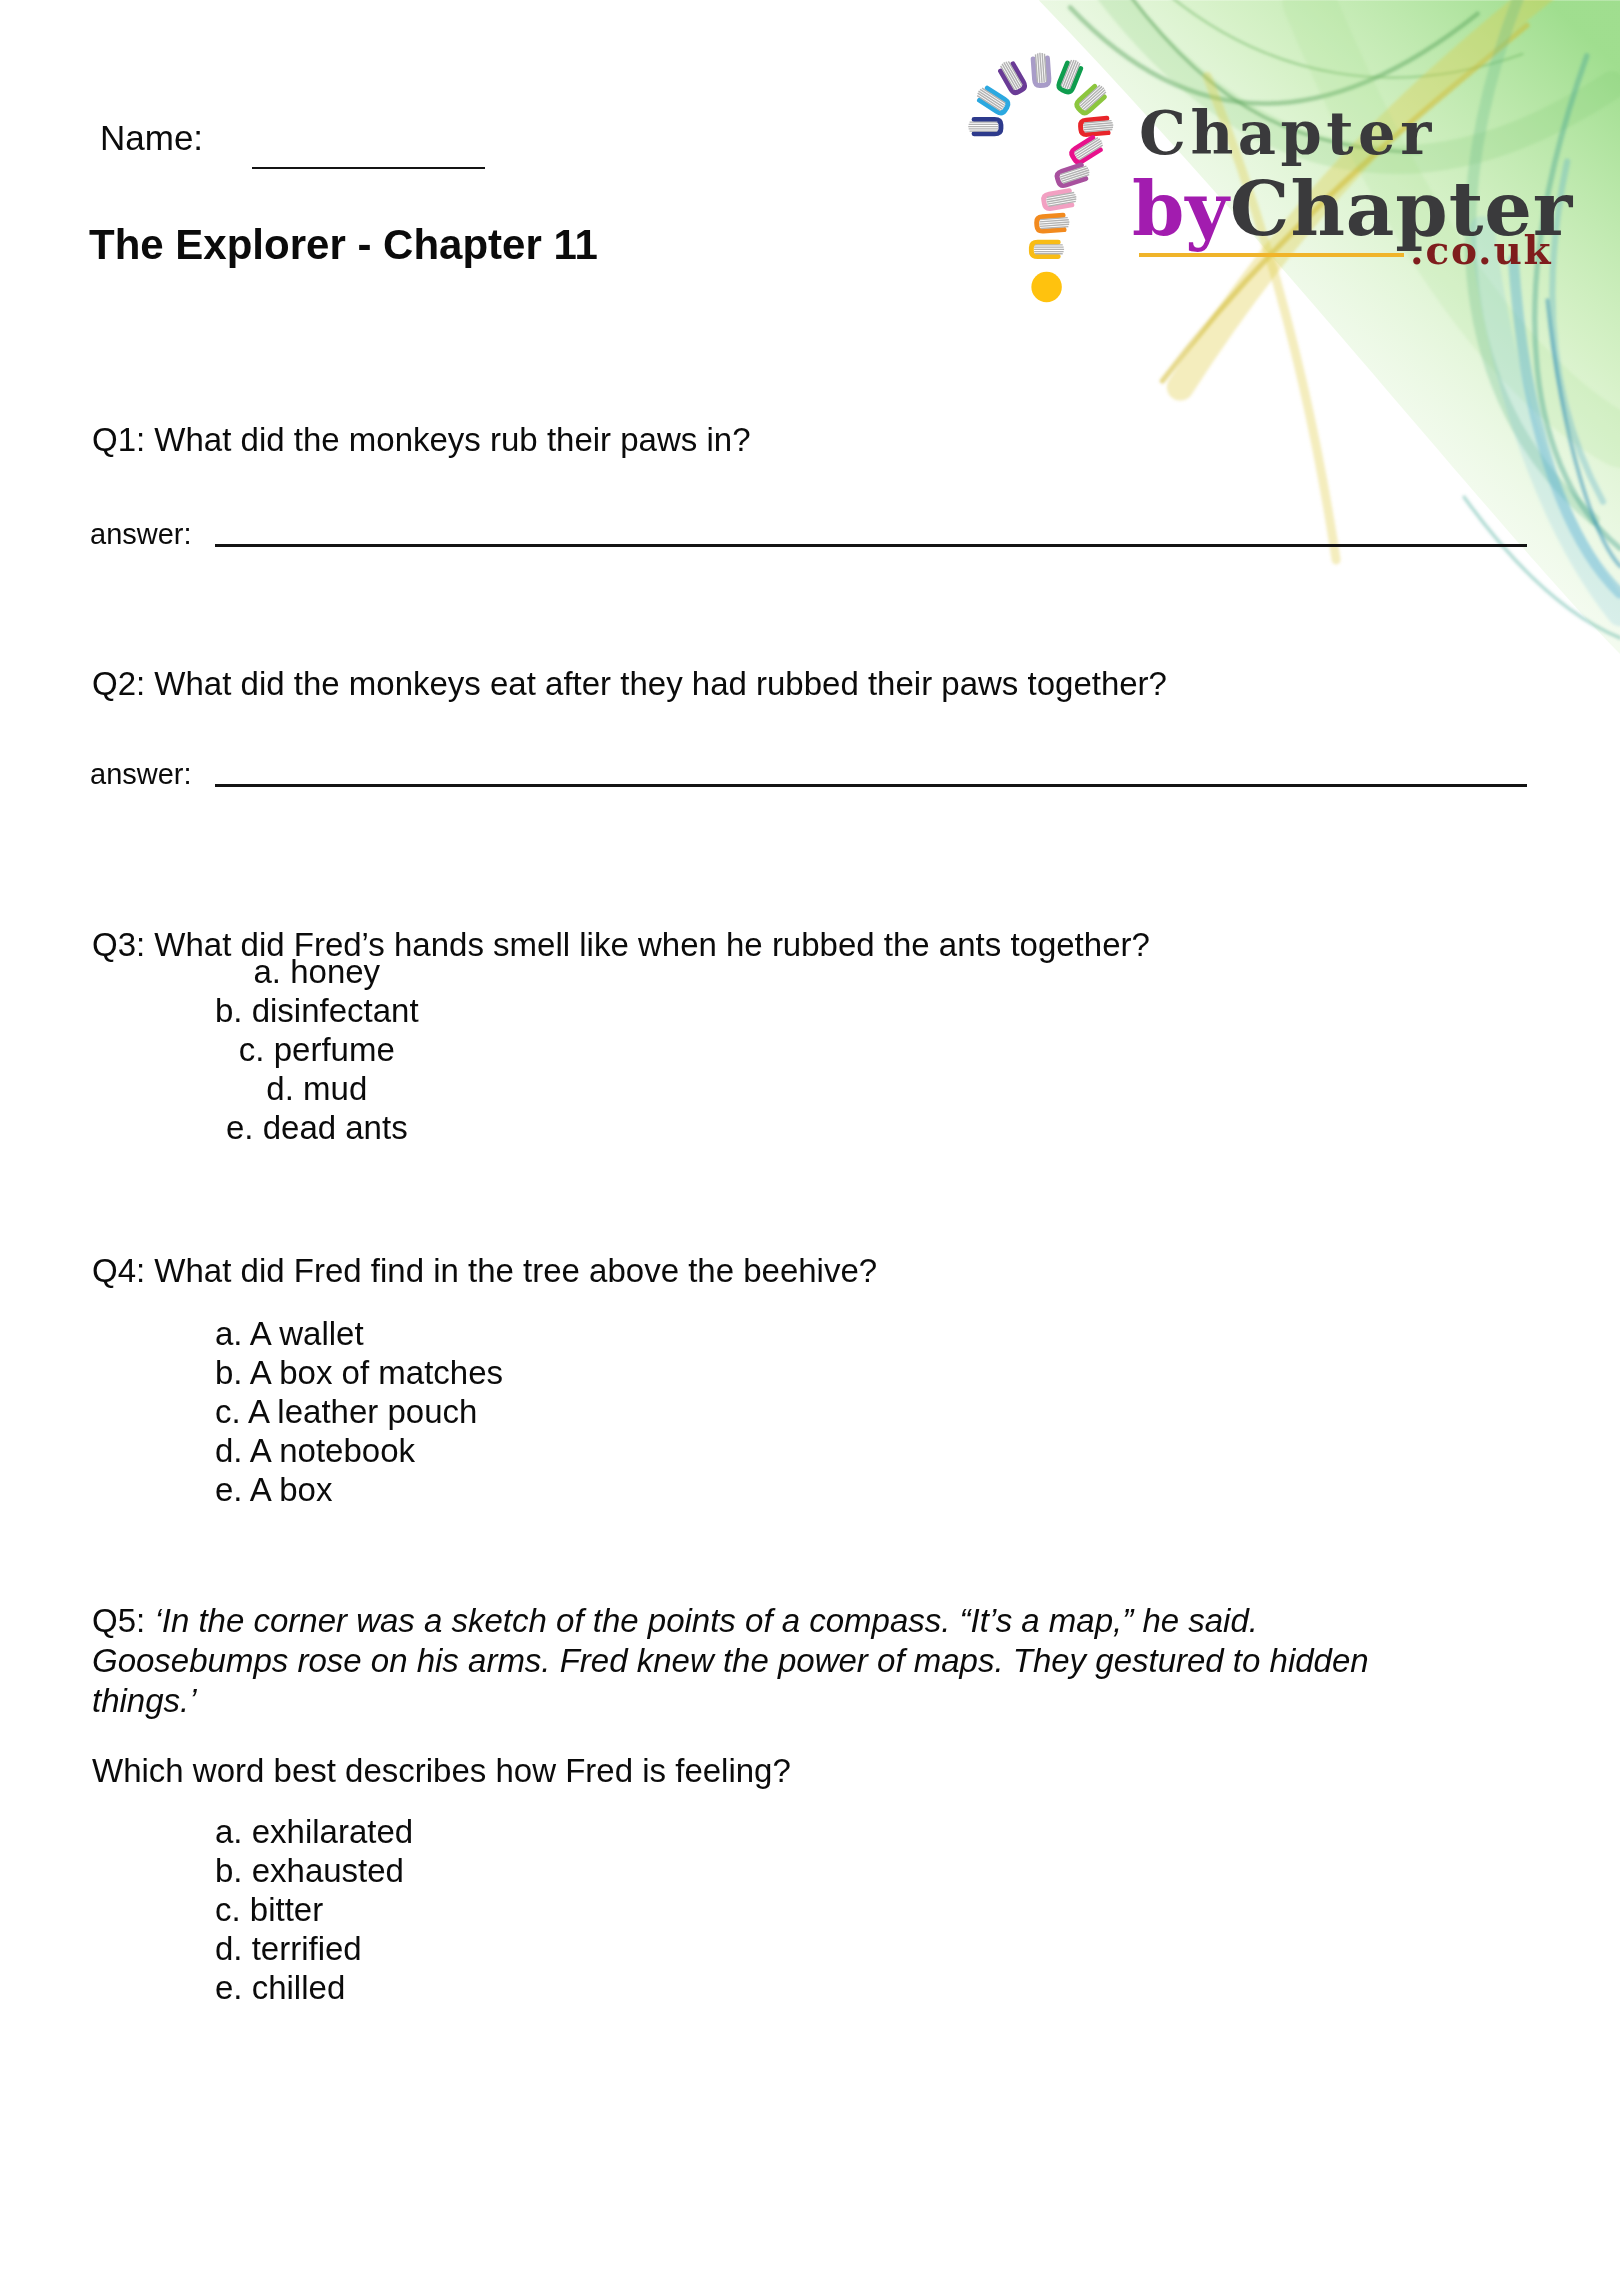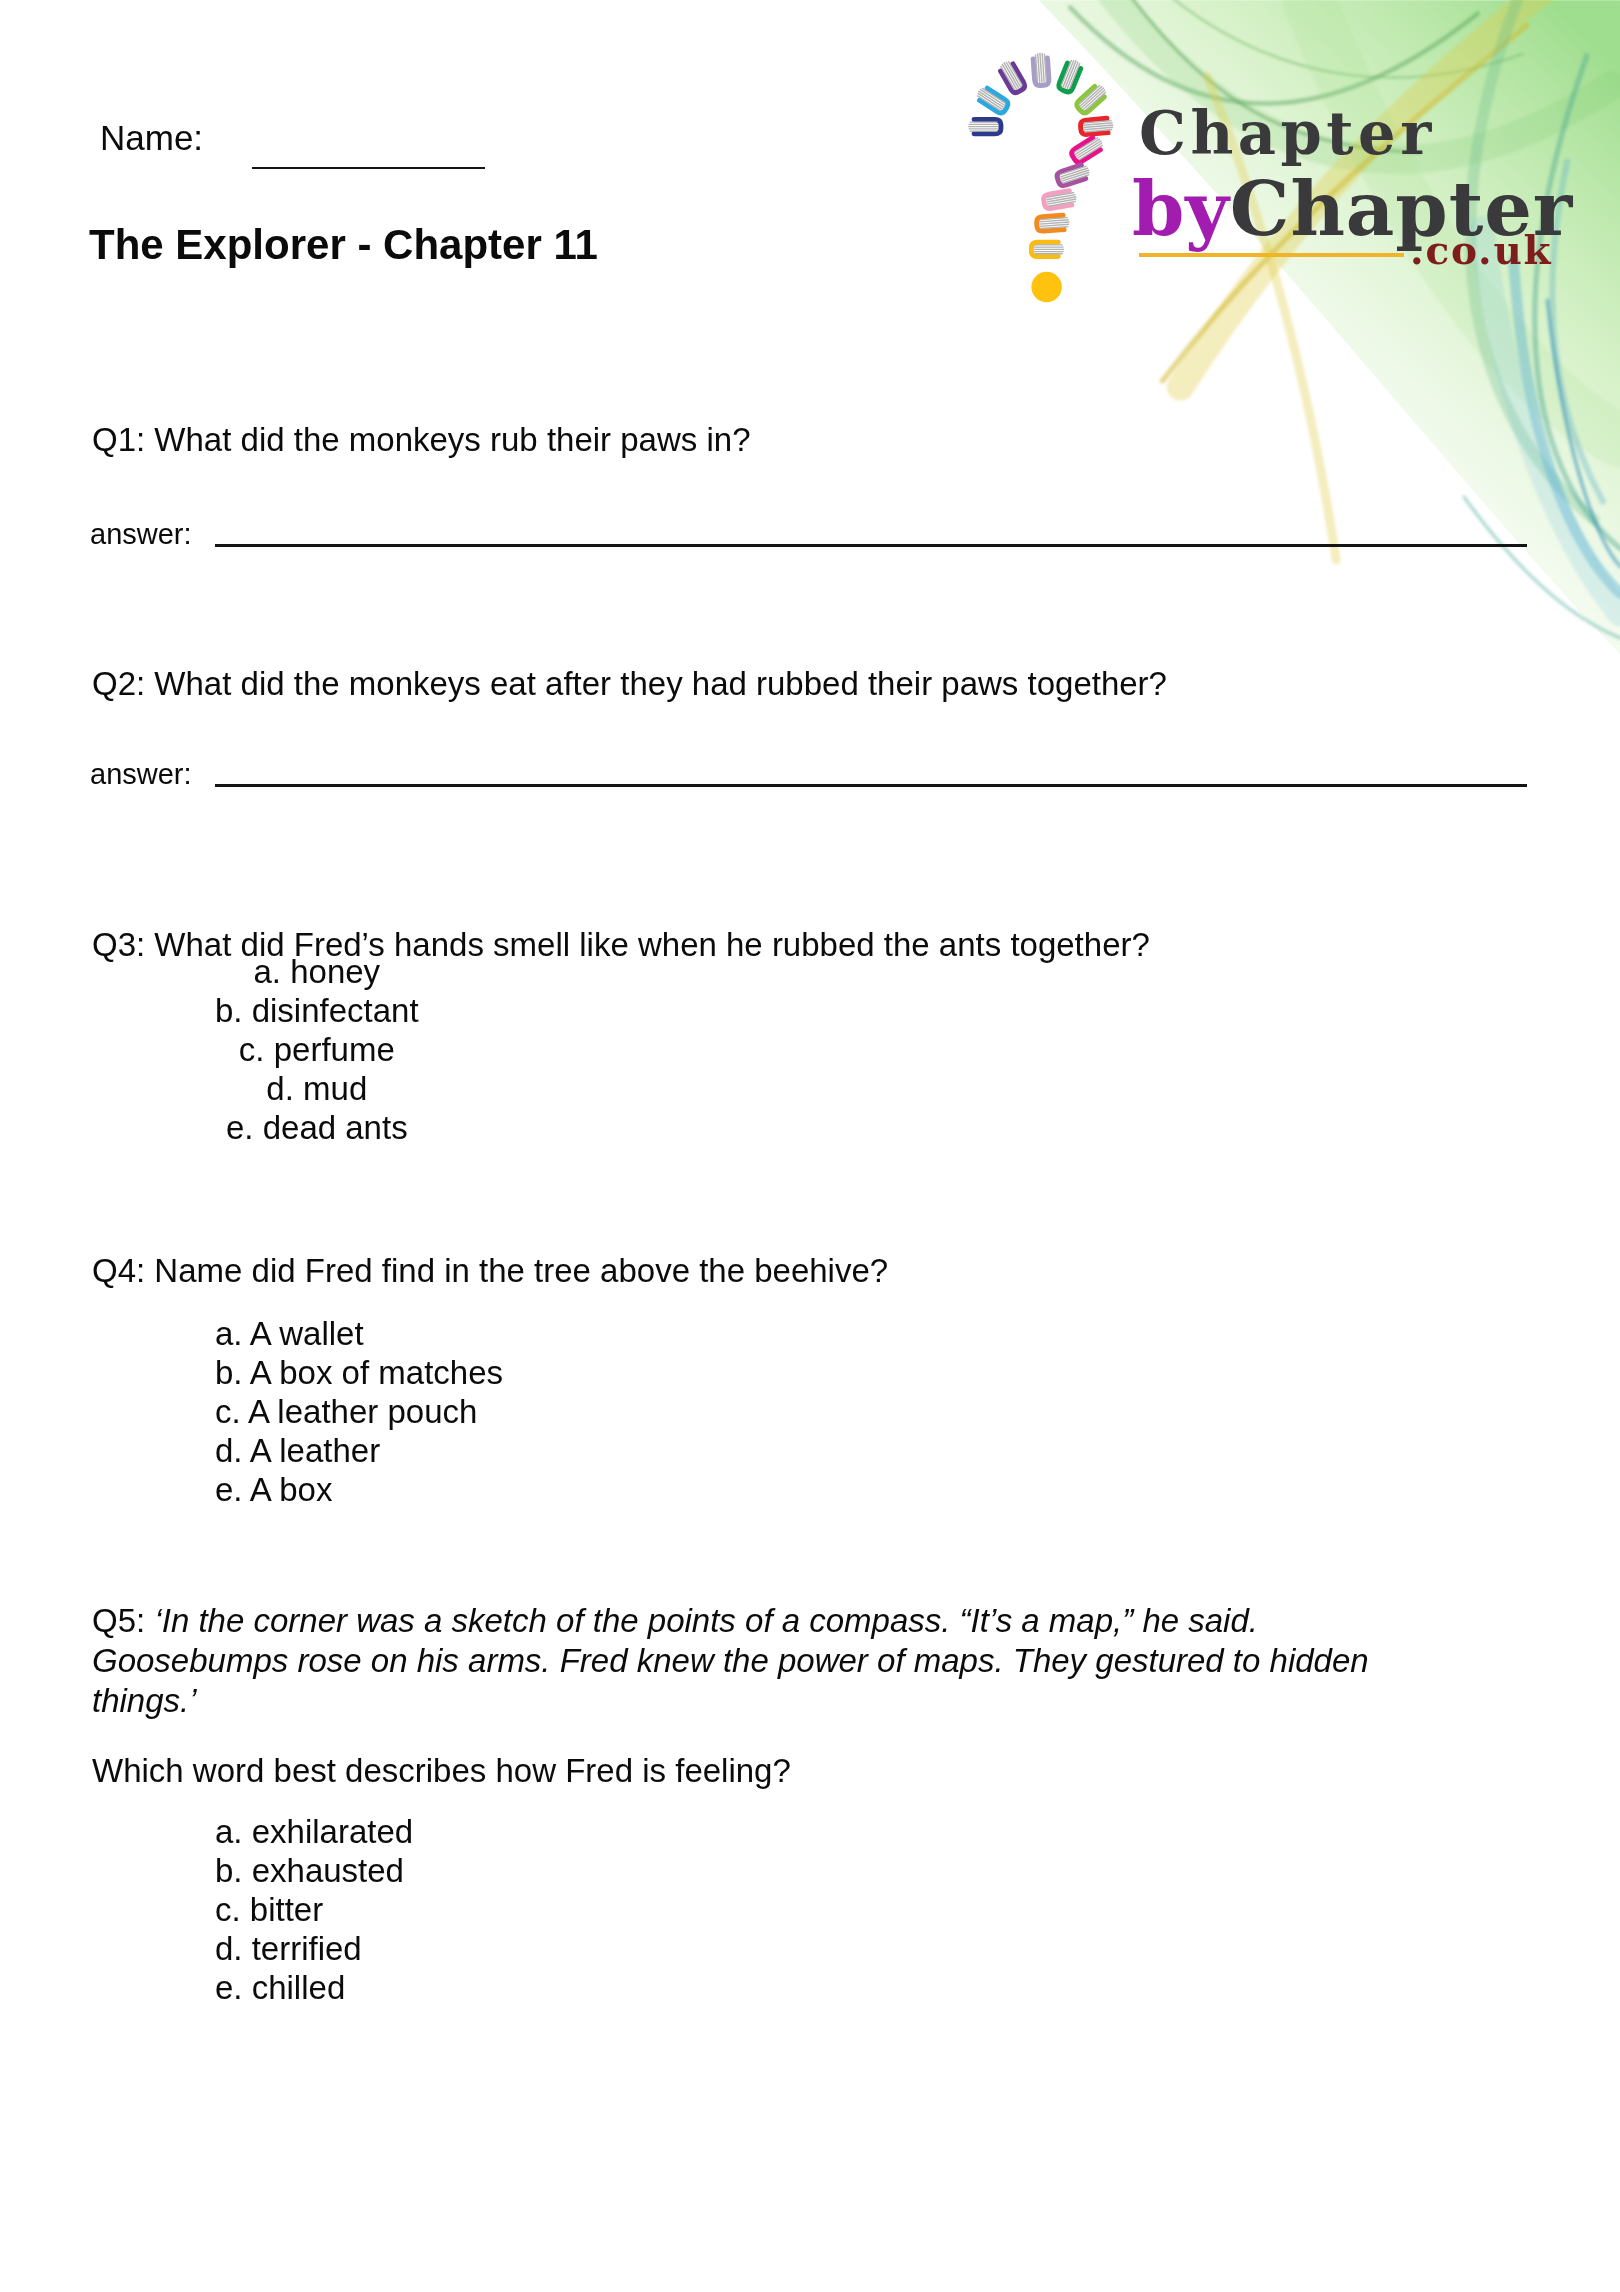--- a/index.html
+++ b/index.html
@@ -146,26 +146,26 @@
 
   <div class="q-label q3">Q3: What did Fred’s hands smell like when he rubbed the ants together?</div>
   <div class="options opts-q3">
     <div class="option">a. honey</div>
     <div class="option">b. disinfectant</div>
     <div class="option">c. perfume</div>
     <div class="option">d. mud</div>
     <div class="option">e. dead ants</div>
   </div>
 
-  <div class="q-label q4">Q4: Name did Fred find in the tree above the beehive?</div>
+  <div class="q-label q4">Q4: What did Fred find in the tree above the beehive?</div>
   <div class="options opts-q4">
     <div class="option">a. A wallet</div>
     <div class="option">b. A box of matches</div>
     <div class="option">c. A leather pouch</div>
-    <div class="option">d. A leather</div>
+    <div class="option">d. A notebook</div>
     <div class="option">e. A box</div>
   </div>
 
   <div class="q5-block">
     <span>Q5:</span>
     <span class="quote">‘In the corner was a sketch of the points of a compass. “It’s a map,” he said.</span>
     <br>
     <span class="quote">Goosebumps rose on his arms. Fred knew the power of maps. They gestured to hidden things.’</span>
   </div>
   <div class="q5-followup">Which word best describes how Fred is feeling?</div>

